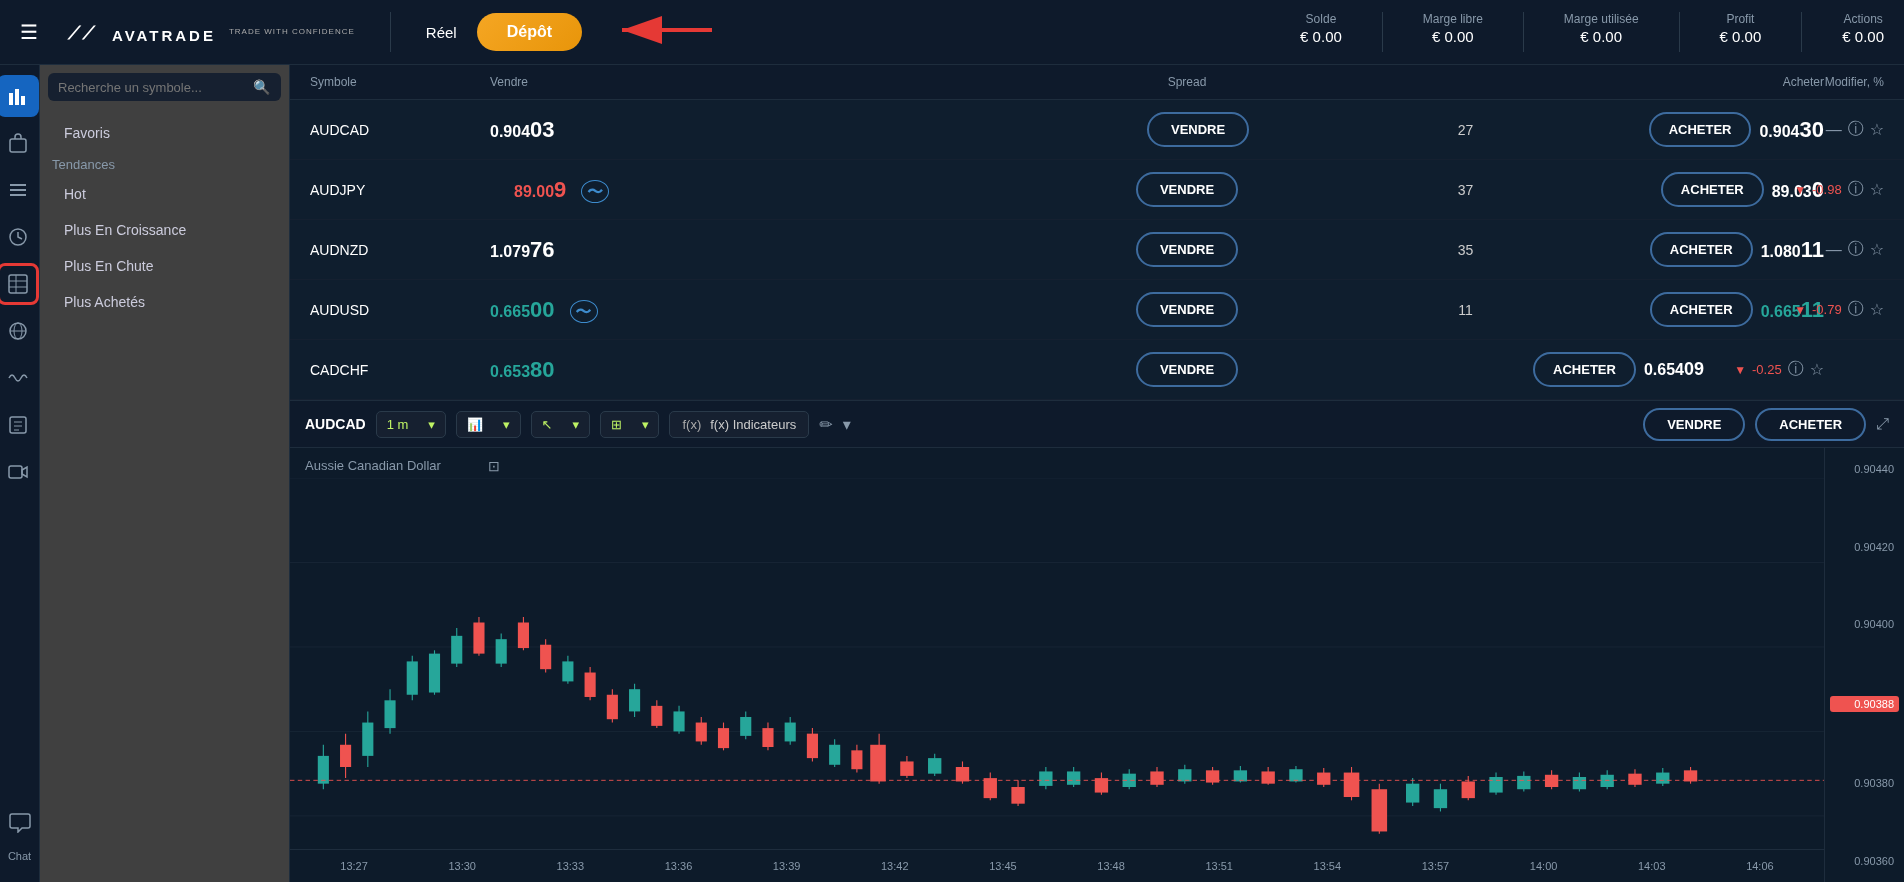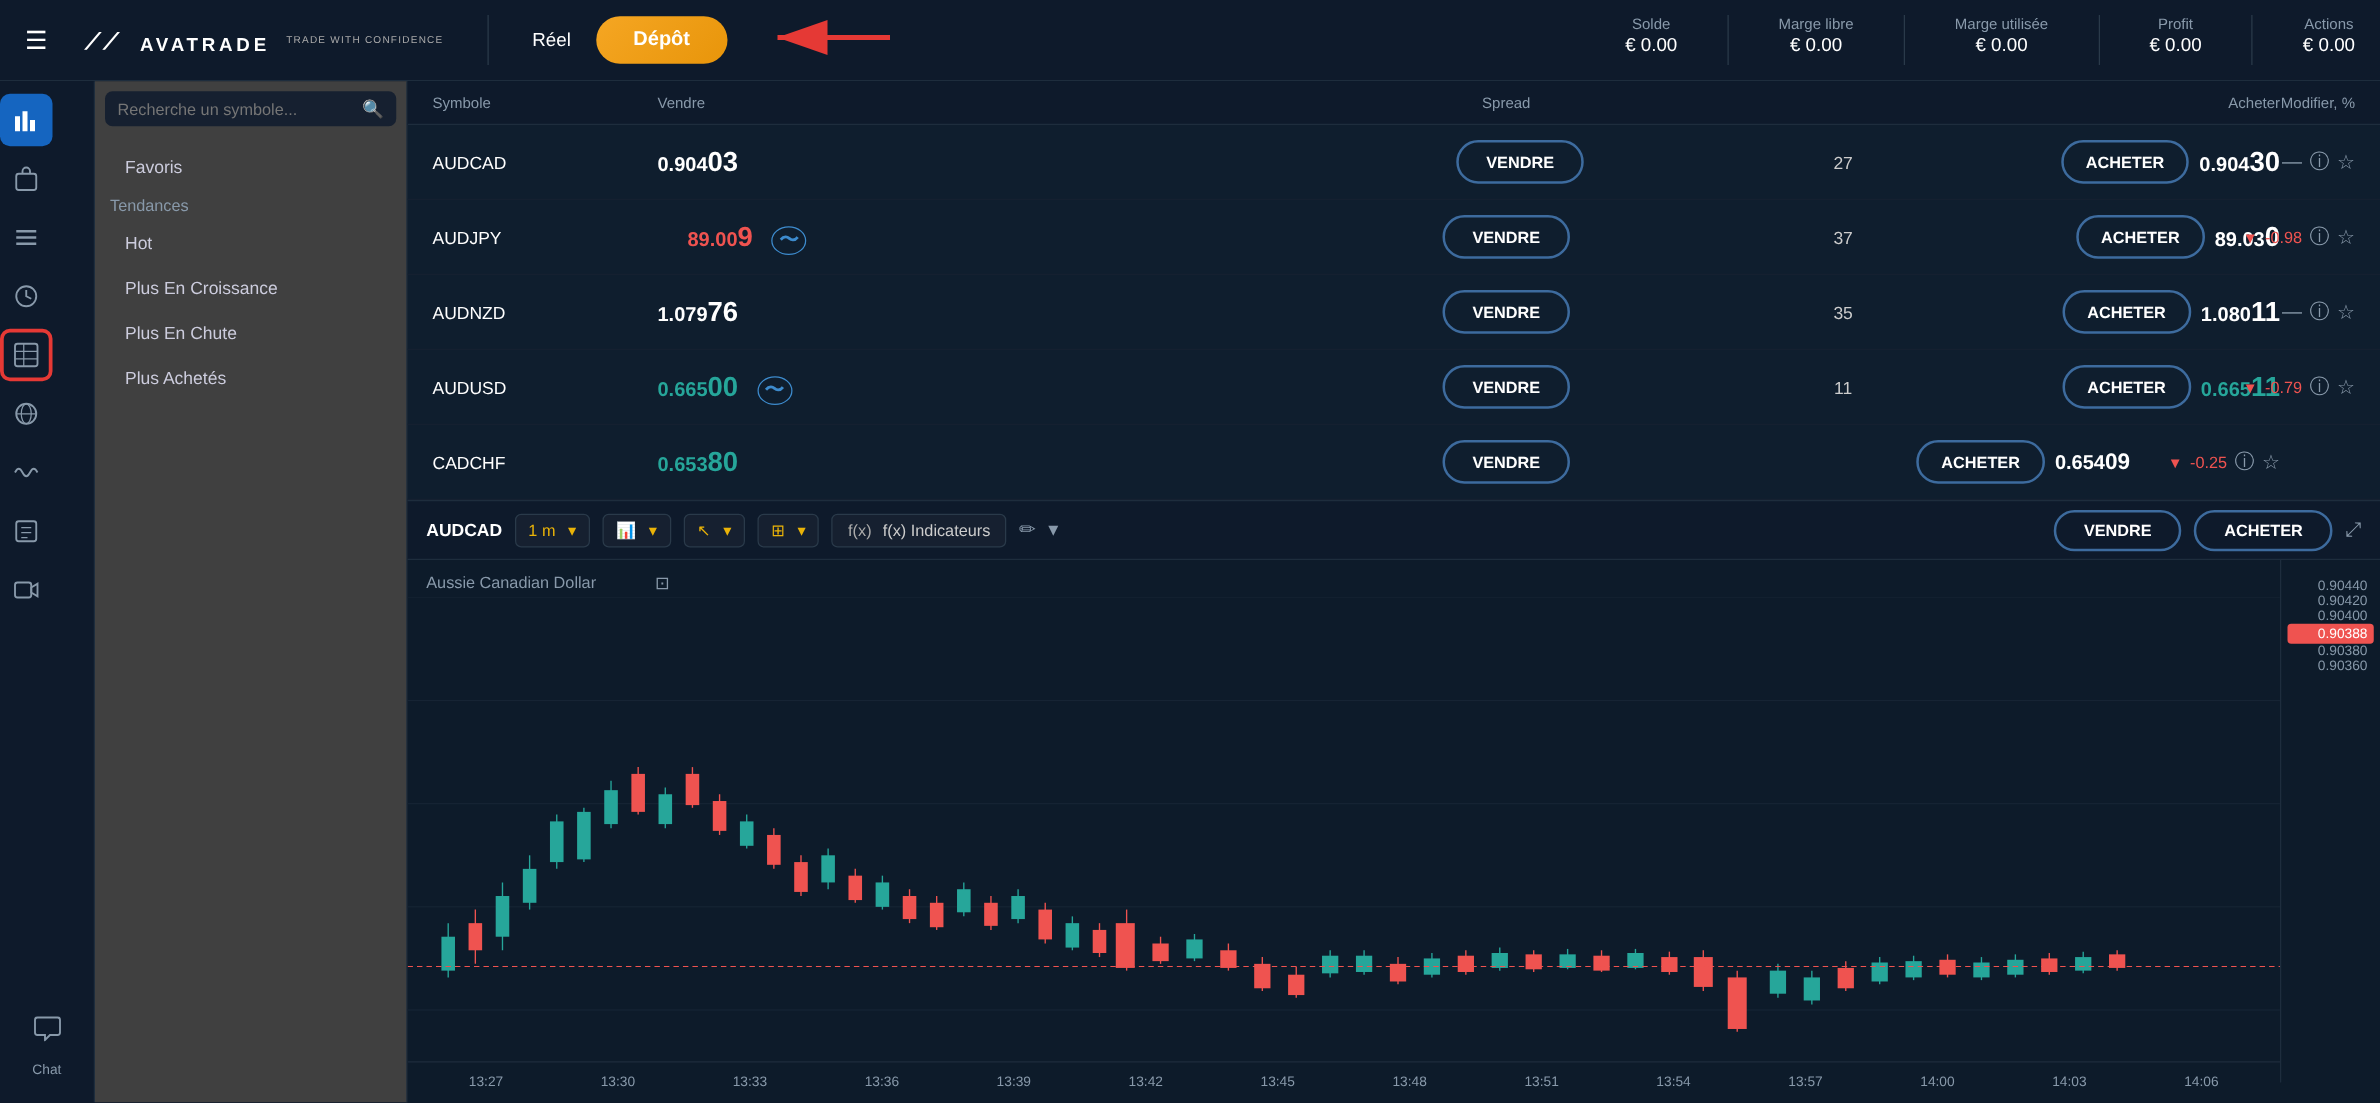--- a/index.html
+++ b/index.html
@@ -67,26 +67,26 @@
     }
 
     
     .main {
       display: flex;
       height: calc(882px - 65px);
     }
 
     
     .sidebar {
-      width: 76px;
+      width: 40px;
       background: #0e1a2b;
       border-right: 1px solid #1e2d3d;
       display: flex;
       flex-direction: column;
-      align-items: flex-start;
+      align-items: flex-end;
       padding: 10px 0;
       gap: 5px;
     }
     .sidebar-icon {
       width: 42px;
       height: 42px;
       display: flex;
       align-items: center;
       justify-content: center;
       border-radius: 8px;
@@ -260,27 +260,27 @@
     }
     .toolbar-symbol {
       font-size: 14px;
       font-weight: bold;
       color: #fff;
     }
     .toolbar-btn {
       background: #162030;
       border: 1px solid #2a3a4a;
       border-radius: 5px;
-      color: #eab308;
+      color: #bef264;
       padding: 5px 10px;
       font-size: 13px;
       cursor: pointer;
       display: flex;
       align-items: center;
-      gap: 10px;
+      gap: 20px;
     }
     .toolbar-btn-icon {
       color: #8899aa;
       font-size: 16px;
       cursor: pointer;
     }
     .indicator-btn {
       display: flex;
       align-items: center;
       gap: 5px;
@@ -340,25 +340,25 @@
       left: 200px;
       color: #8899aa;
       font-size: 14px;
     }
 
     
     .price-axis {
       position: absolute;
       right: 0;
       top: 0;
-      bottom: 16px;
+      bottom: 0;
       width: 80px;
       display: flex;
       flex-direction: column;
-      justify-content: flex-start;
+      justify-content: space-between;
       padding: 15px 5px;
       font-size: 11px;
       color: #8899aa;
       border-left: 1px solid #1e2d3d;
     }
     .price-label {
       font-size: 11px;
       color: #8899aa;
       text-align: right;
       padding-right: 5px;

